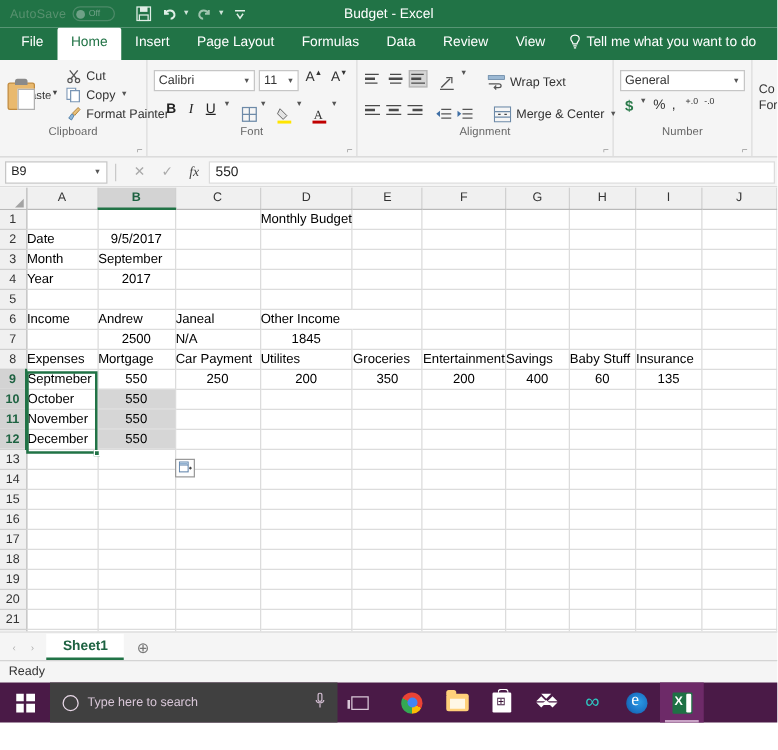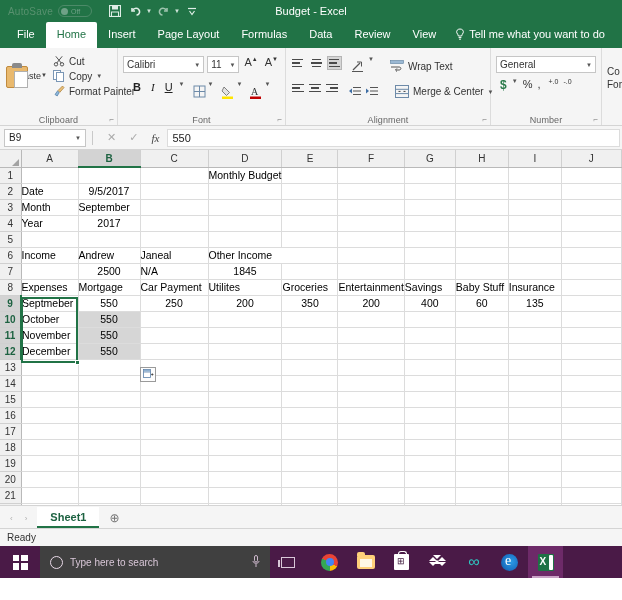--- a/index.html
+++ b/index.html
@@ -60,21 +60,21 @@
   
   .ribbon {
     height: 78px; background: #f5f5f5; border-bottom: 1px solid #d4d4d4;
     display: flex; position: relative; overflow: hidden;
   }
   .rgroup {
     position: relative; height: 78px; border-right: 1px solid #dcdcdc;
     padding: 3px 5px 0 5px; display: flex; flex-direction: column;
   }
   .rgroup-title {
-    position: absolute; bottom: 1px; left: 0; right: 0;
+    position: absolute; bottom: 16px; left: 0; right: 0;
     text-align: center; font-size: 9px; color: #666; letter-spacing: .1px;
   }
   .rgroup-launcher {
     position: absolute; bottom: 2px; right: 3px; font-size: 8px; color: #999;
   }
   .rgroup-body { display: flex; gap: 3px; }
   .rrow { display: flex; gap: 3px; height: 21px; }
 
   .paste-btn {
     width: 42px; display: flex; flex-direction: row; align-items: center;

